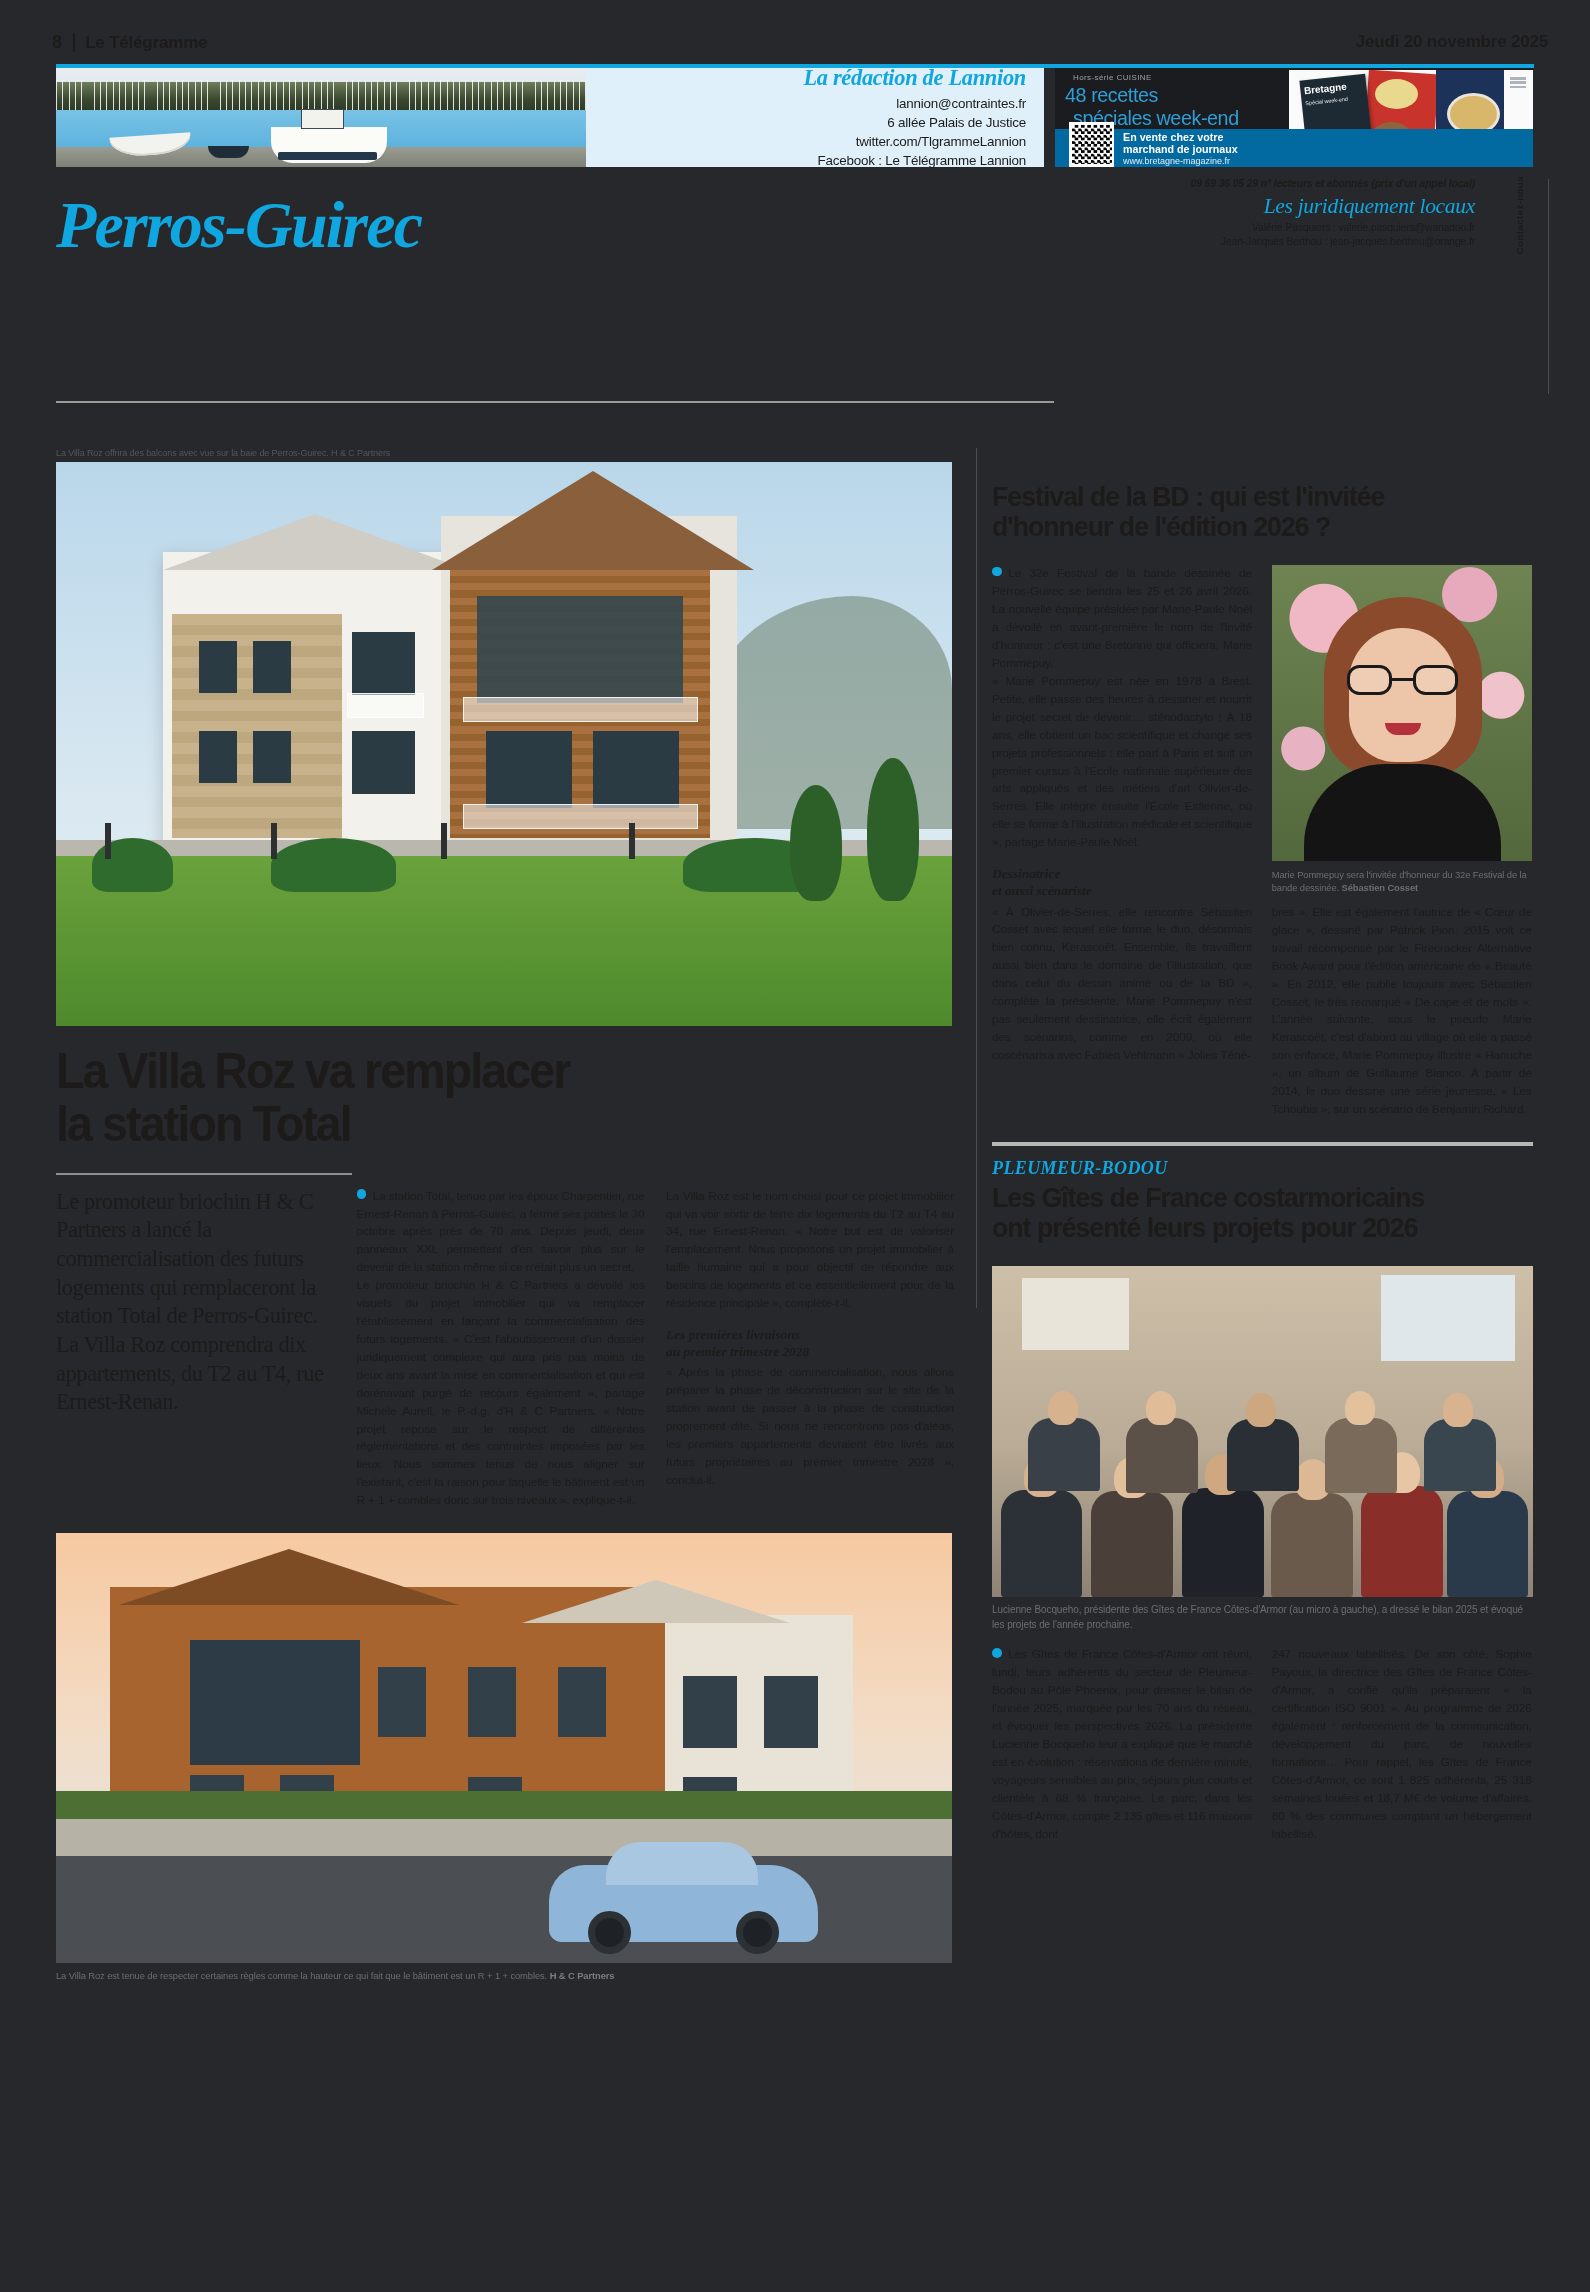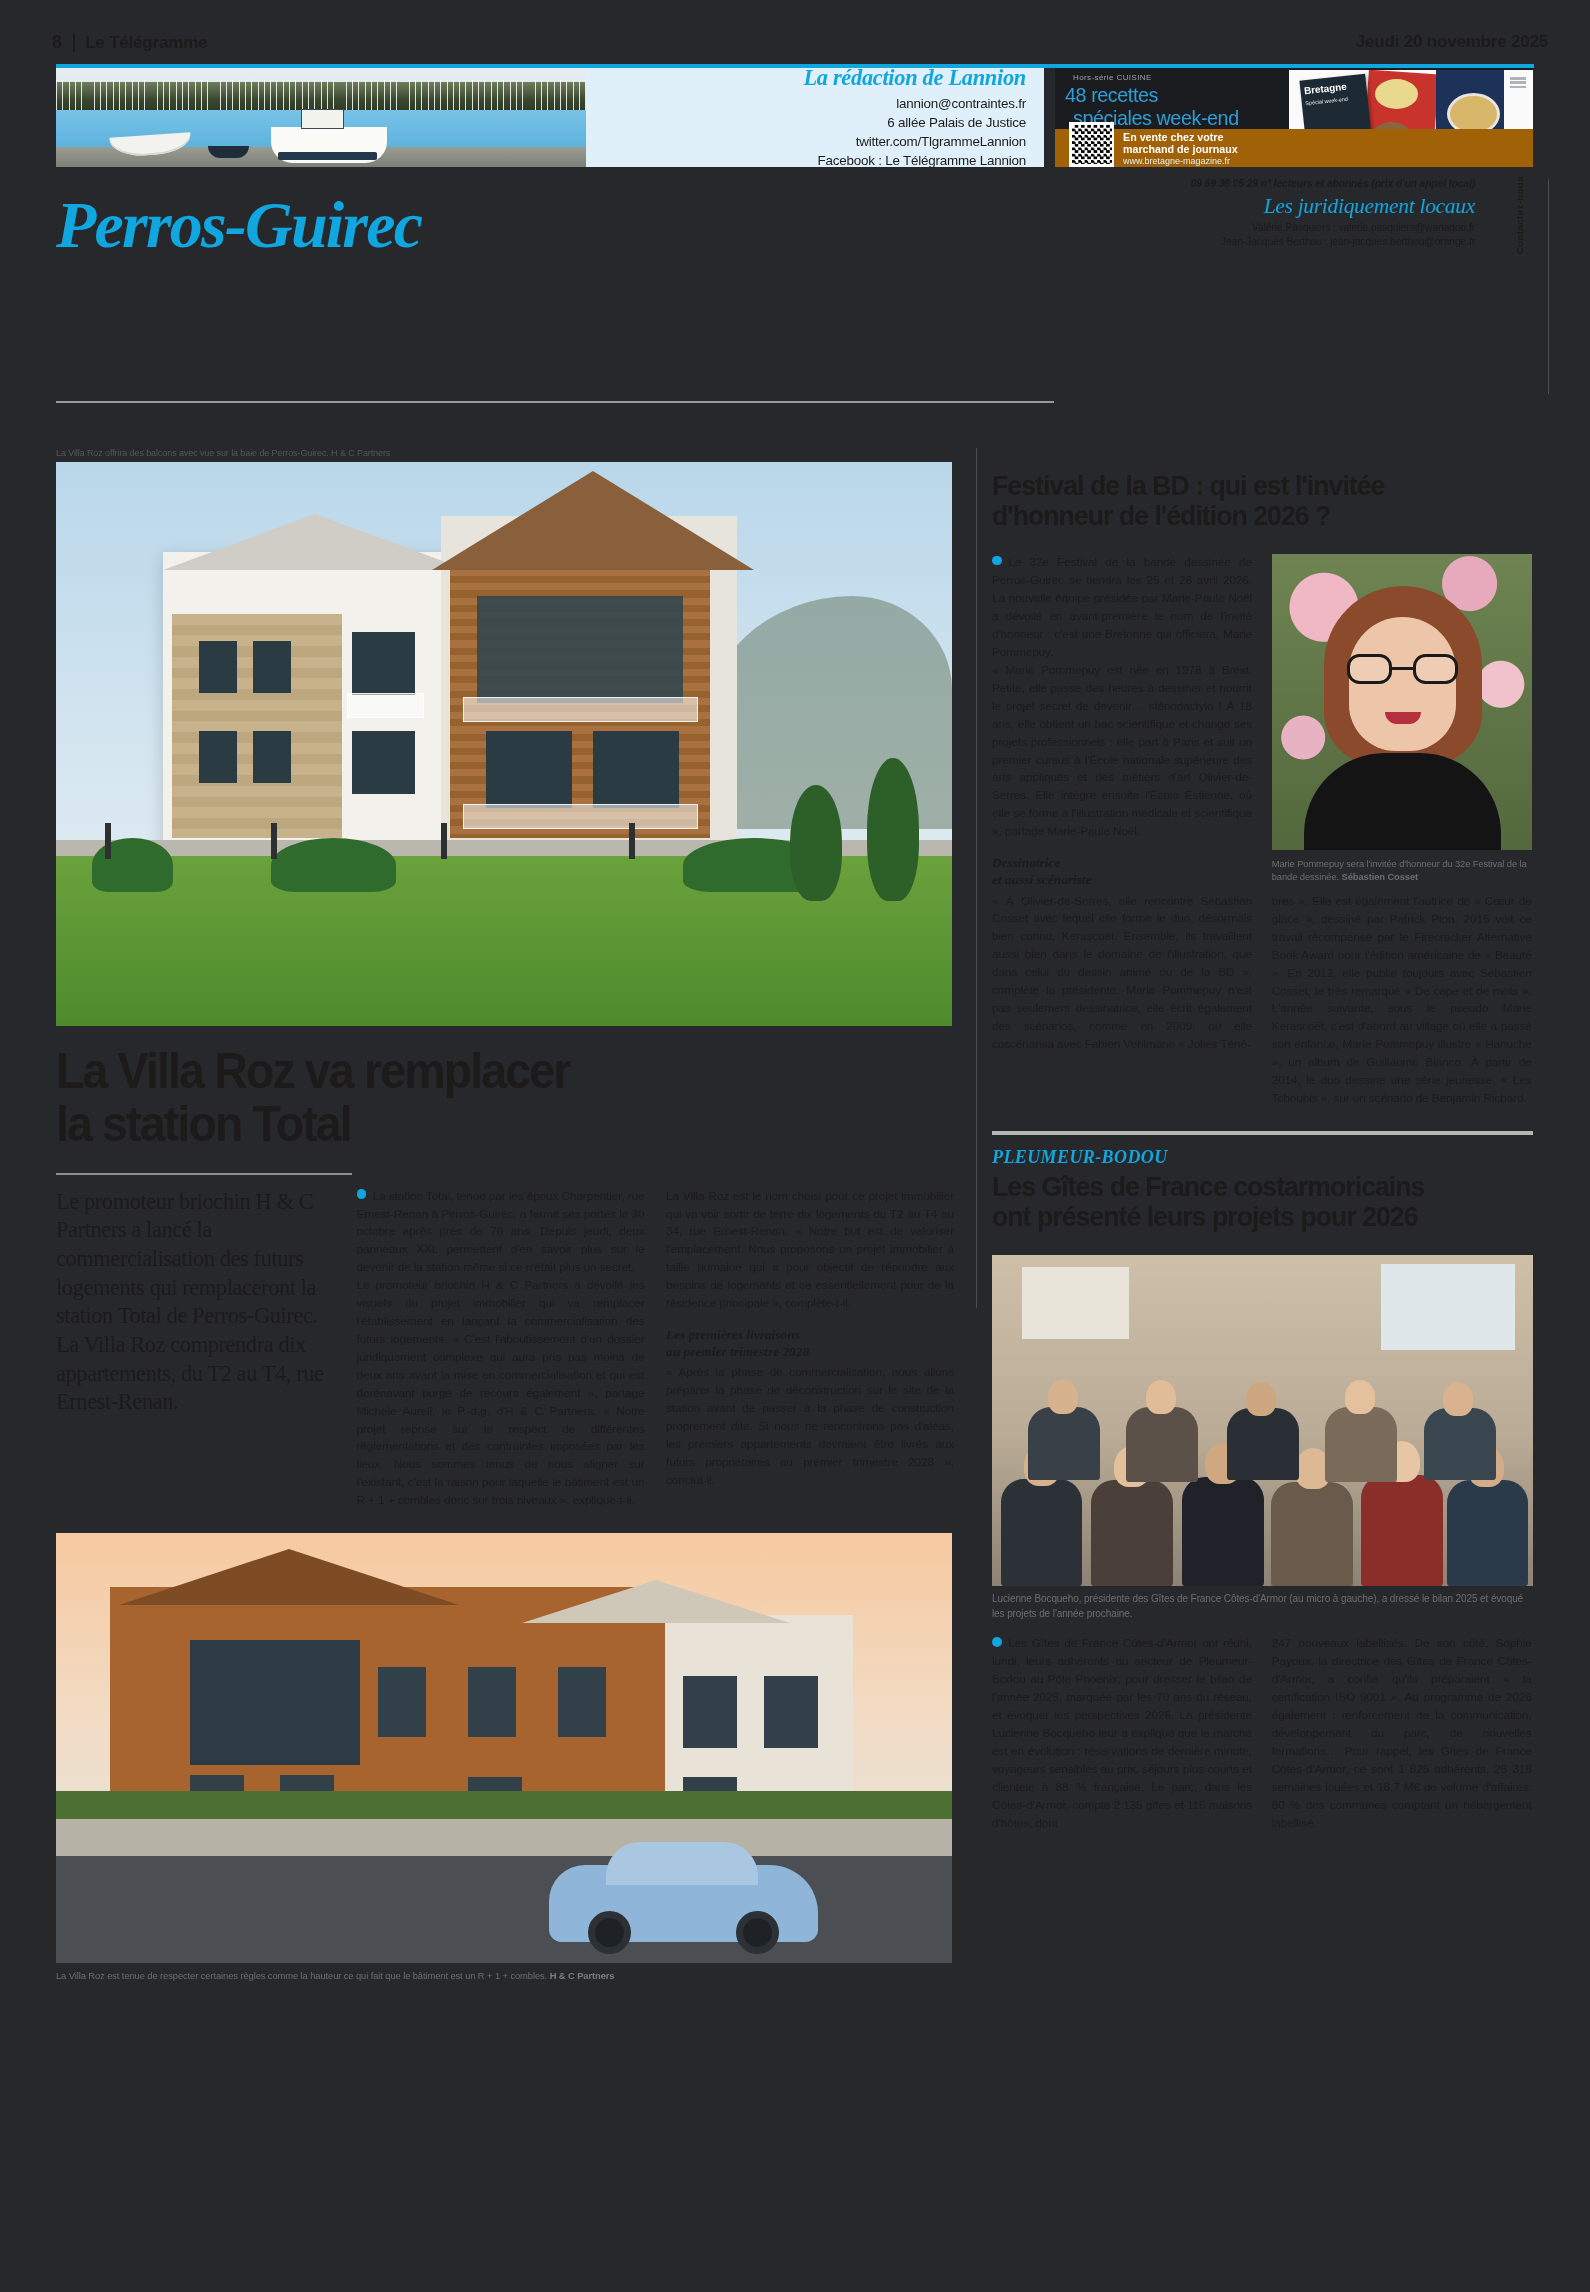--- a/index.html
+++ b/index.html
@@ -65,21 +65,21 @@
       transform:rotate(4deg);}
   .advert .adimg .p2{position:absolute;left:147px;top:0;width:68px;height:85px;background:#1d3258;}
   .advert .adimg .d1{position:absolute;left:86px;top:9px;width:43px;height:30px;background:#e9d98f;
       border-radius:50%;}
   .advert .adimg .d2{position:absolute;left:158px;top:23px;width:47px;height:36px;background:#d8b76a;
       border-radius:50%;border:3.6px solid #e9e5dc;}
   .advert .adimg .d3{position:absolute;left:82px;top:52px;width:41px;height:30px;background:#8d6440;
       border-radius:50%;}
   .advert .adimg .ham{position:absolute;right:7.2px;top:7.2px;width:16px;height:10.7px;
       background:repeating-linear-gradient(#aeb5ba 0 2.7px,transparent 2.7px 4.5px);}
-  .advert .adbot{position:absolute;left:0;bottom:0;width:100%;height:38px;background:#a16207;}
+  .advert .adbot{position:absolute;left:0;bottom:0;width:100%;height:38px;background:#0369a1;}
   .advert .adbot .qr{position:absolute;left:14.3px;top:-7.2px;width:45px;height:45px;background:#fff;padding:2.7px;
       box-sizing:border-box;}
   .advert .adbot .qr i{display:block;width:100%;height:100%;
       background:repeating-conic-gradient(#000 0% 25%, #fff 0% 50%) 0 0/6.3px 6.3px;}
   .advert .adbot .t1{position:absolute;left:68px;top:1.8px;font-size:10.7px;font-weight:bold;color:#fff;}
   .advert .adbot .t2{position:absolute;left:68px;top:14.3px;font-size:10.7px;font-weight:bold;color:#fff;}
   .advert .adbot .t3{position:absolute;left:68px;top:27px;font-size:9px;color:#e3eef1;}
 
   
   .townwrap{position:absolute;left:56px;top:176px;width:1478px;}
@@ -155,21 +155,21 @@
   .photo2 .car{position:absolute;right:134px;bottom:21.5px;width:269px;height:77px;background:#8fb6d8;
       border-radius:36px 48px 12.5px 12.5px;}
   .photo2 .car:before{content:"";position:absolute;left:57px;top:-23px;width:152px;height:43px;
       background:#a9c7e0;border-radius:34px 34px 0 0;}
   .photo2 .wh{position:absolute;bottom:-12.5px;width:43px;height:43px;border-radius:50%;background:#1e2226;
       border:7.2px solid #2c3136;box-sizing:border-box;}
   .caption{font-size:9.4px;color:#6a6d73;margin-top:6.3px;line-height:1.45;letter-spacing:-0.1px;}
   .caption b{color:#7a7d83;}
 
   
-  .rightcol{position:absolute;left:992px;top:448px;width:541px;}
+  .rightcol{position:absolute;left:992px;top:459px;width:541px;}
   .gutter{position:absolute;left:976px;top:448px;width:0.9px;height:860px;background:#4a4c50;}
   .rhead{font-family:"Liberation Sans",sans-serif;font-weight:bold;font-size:28px;line-height:1.07;
       letter-spacing:-1px;color:#1d1b1a;transform:scaleX(.95);transform-origin:left;}
   .cols2{display:flex;gap:19.7px;margin-top:14.3px;}
   .rc{width:260px;}
   .rbody{font-size:11.8px;line-height:1.52;text-align:justify;color:#1d1b1a;letter-spacing:-0.1px;}
   .portrait{width:260px;height:296px;position:relative;overflow:hidden;background:#d9cbb8;}
   .portrait .bg{position:absolute;inset:0;background:
       radial-gradient(circle at 20% 18%,#f0b7c4 0 34px,transparent 35px),
       radial-gradient(circle at 76% 10%,#e7a9bc 0 27px,transparent 28px),

